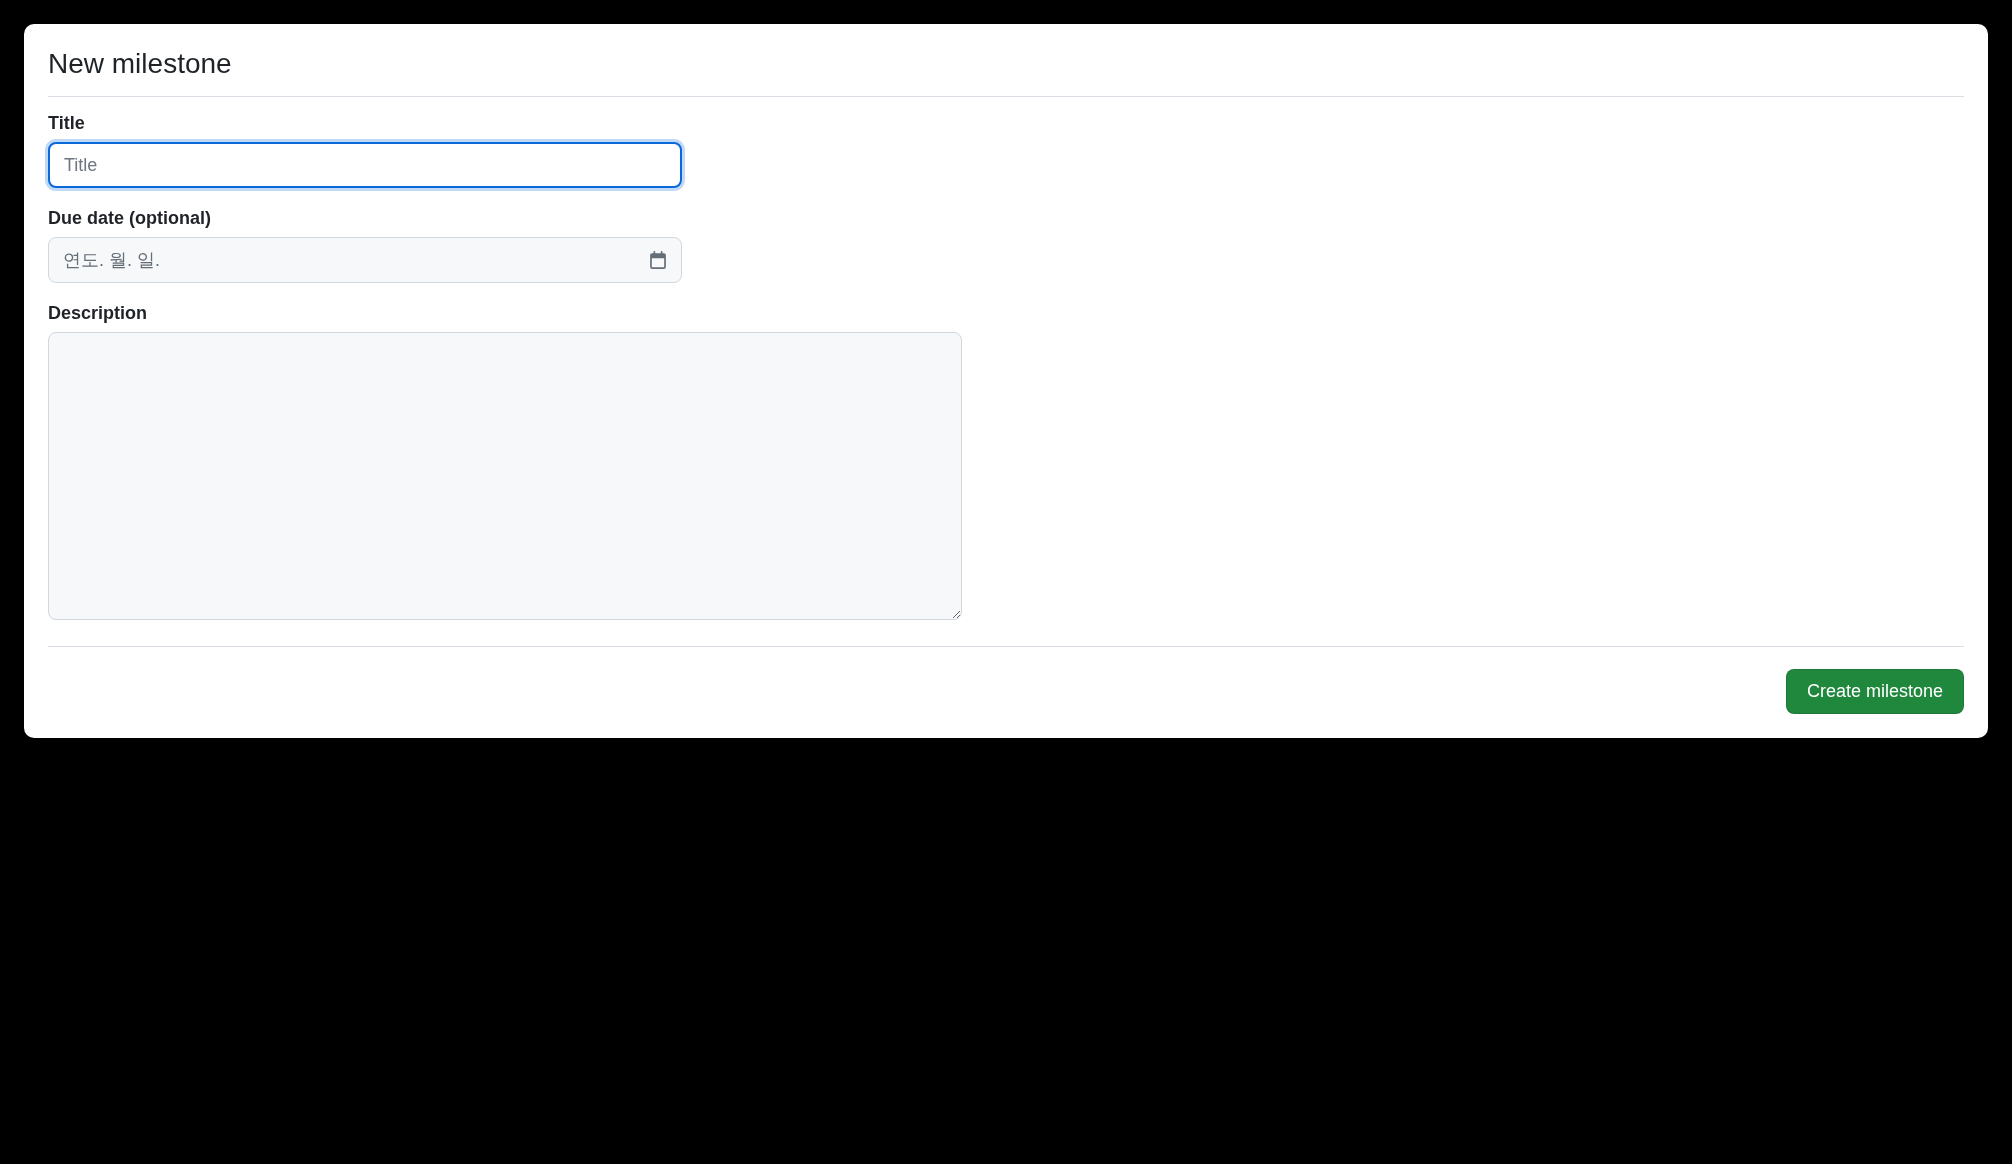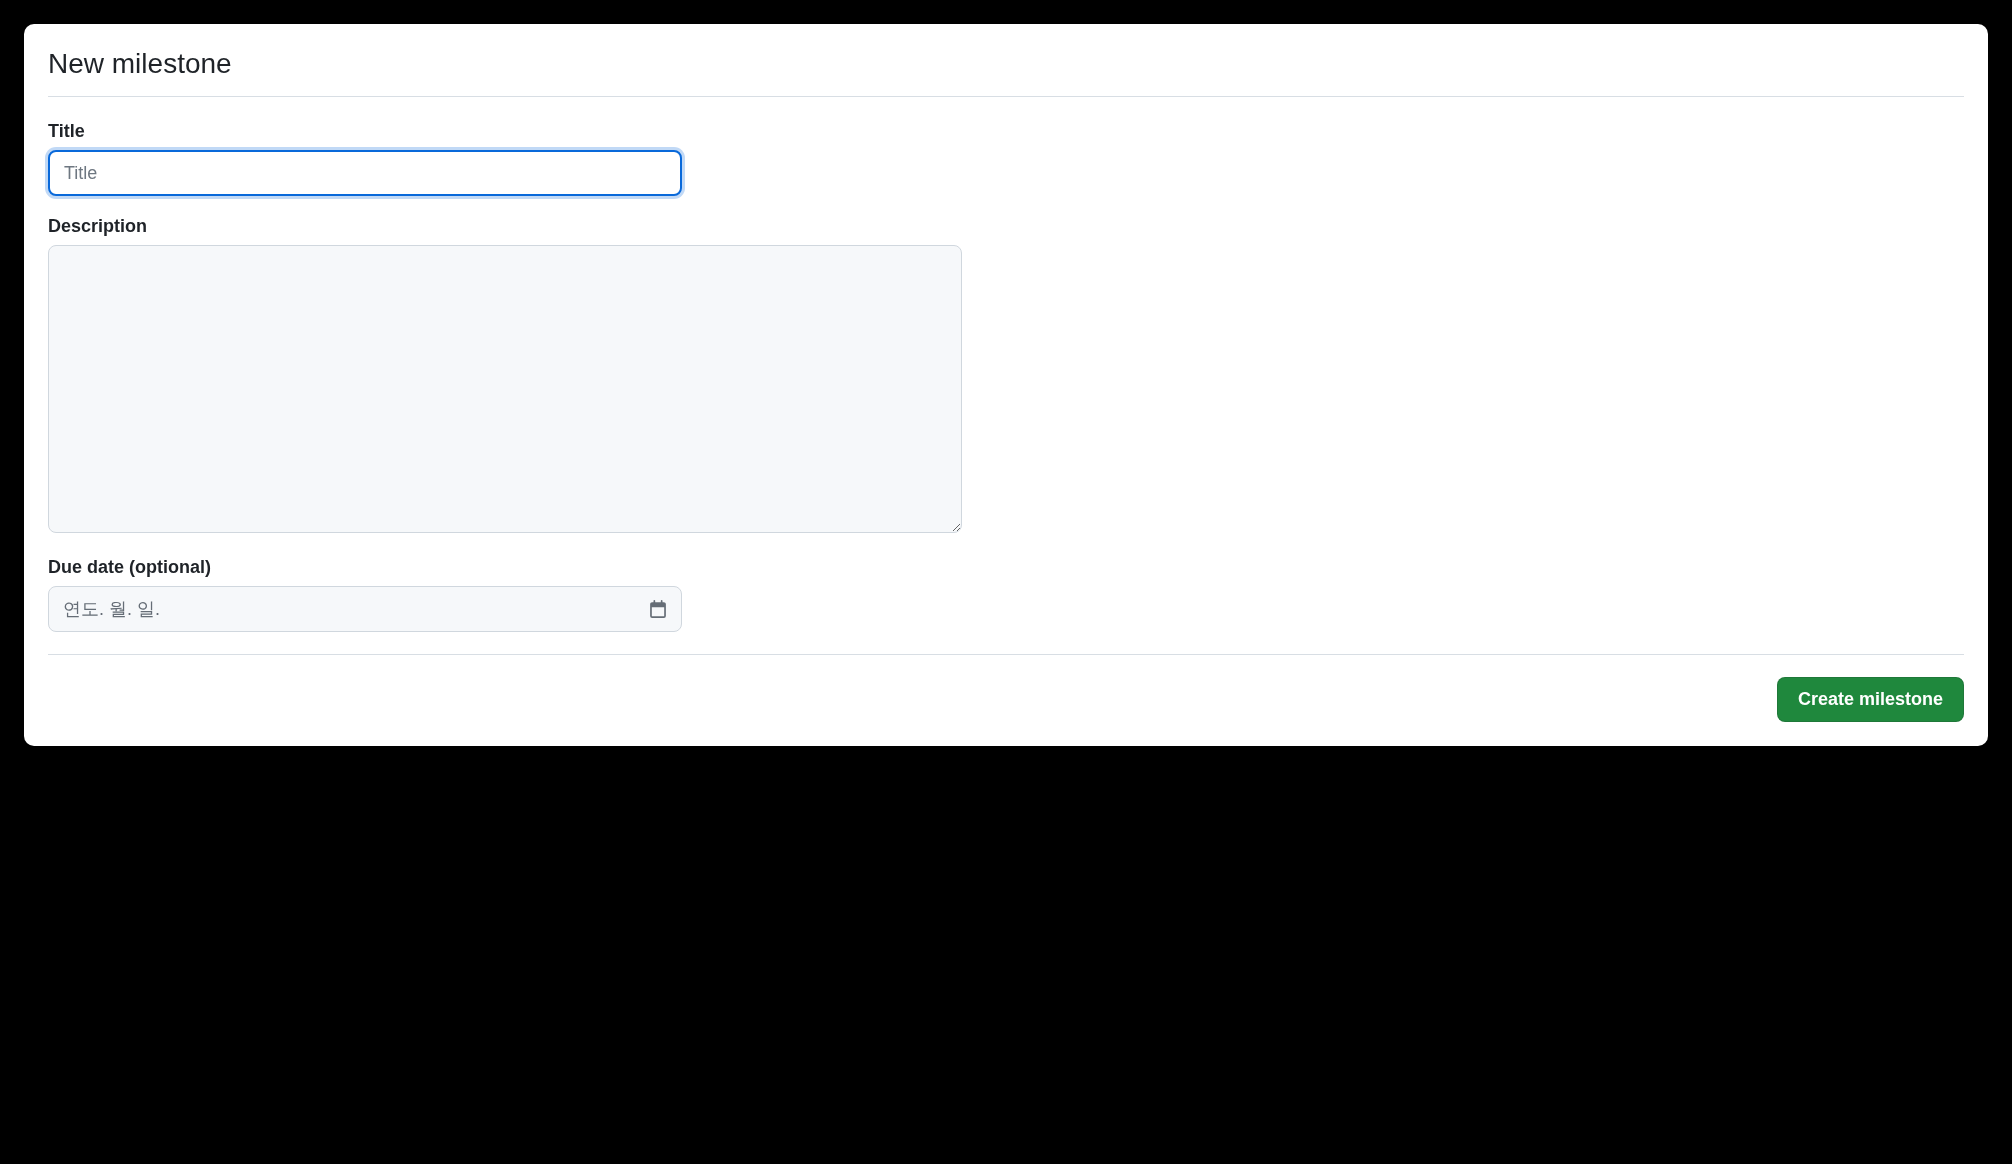--- a/index.html
+++ b/index.html
@@ -16,21 +16,21 @@
     }
     .panel {
       background: #fff;
       border-radius: 10px;
       padding: 24px;
       width: 100%;
     }
     .header {
       border-bottom: 1px solid #d8dee4;
       padding-bottom: 12px;
-      margin-bottom: 24px;
+      margin-bottom: 16px;
     }
     .page-title {
       font-size: 28px;
       font-weight: 400;
       color: #1f2328;
       margin-bottom: 4px;
     }
     .subtitle {
       font-size: 18px;
       color: #656d76;
@@ -107,52 +107,52 @@
       display: flex;
       justify-content: flex-end;
     }
     .create-button {
       background: #1f883d;
       color: #fff;
       border: 1px solid rgba(31, 35, 40, 0.15);
       border-radius: 8px;
       padding: 10px 20px;
       font-size: 18px;
-      font-weight: 700;
+      font-weight: 400;
       cursor: pointer;
       line-height: 1.3;
       margin-left: 44px;
     }
   </style>
 </head>
 <body>
 
 <div class="panel">
   <div class="header">
     <h1 class="page-title">New milestone</h1>
   </div>
 
   <div class="form-group">
     <label class="form-label">Title</label>
     <input type="text" class="title-input" placeholder="Title" style="">
   </div>
 
   <div class="form-group">
-    <label class="form-label">Description</label>
-    <textarea class="description-textarea" style=""></textarea>
-  </div>
-
-  <div class="form-group">
     <label class="form-label">Due date (optional)</label>
     <div class="date-input-wrapper">
       <span class="date-placeholder">연도. 월. 일.</span>
       <svg class="calendar-icon" viewBox="0 0 16 16" fill="#656d76">
         <path d="M4.75 0a.75.75 0 0 1 .75.75V2h5V.75a.75.75 0 0 1 1.5 0V2h1.25c.966 0 1.75.784 1.75 1.75v10.5A1.75 1.75 0 0 1 13.25 16H2.75A1.75 1.75 0 0 1 1 14.25V3.75C1 2.784 1.784 2 2.75 2H4V.75A.75.75 0 0 1 4.75 0ZM2.5 6.5v7.75c0 .138.112.25.25.25h10.5a.25.25 0 0 0 .25-.25V6.5h-11Z"></path>
       </svg>
     </div>
+  </div>
+
+  <div class="form-group">
+    <label class="form-label">Description</label>
+    <textarea class="description-textarea" style=""></textarea>
   </div>
 
   <div class="footer-divider"></div>
 
   <div class="footer">
     <button class="create-button">Create milestone</button>
   </div>
 </div>
 
 </body></html>

